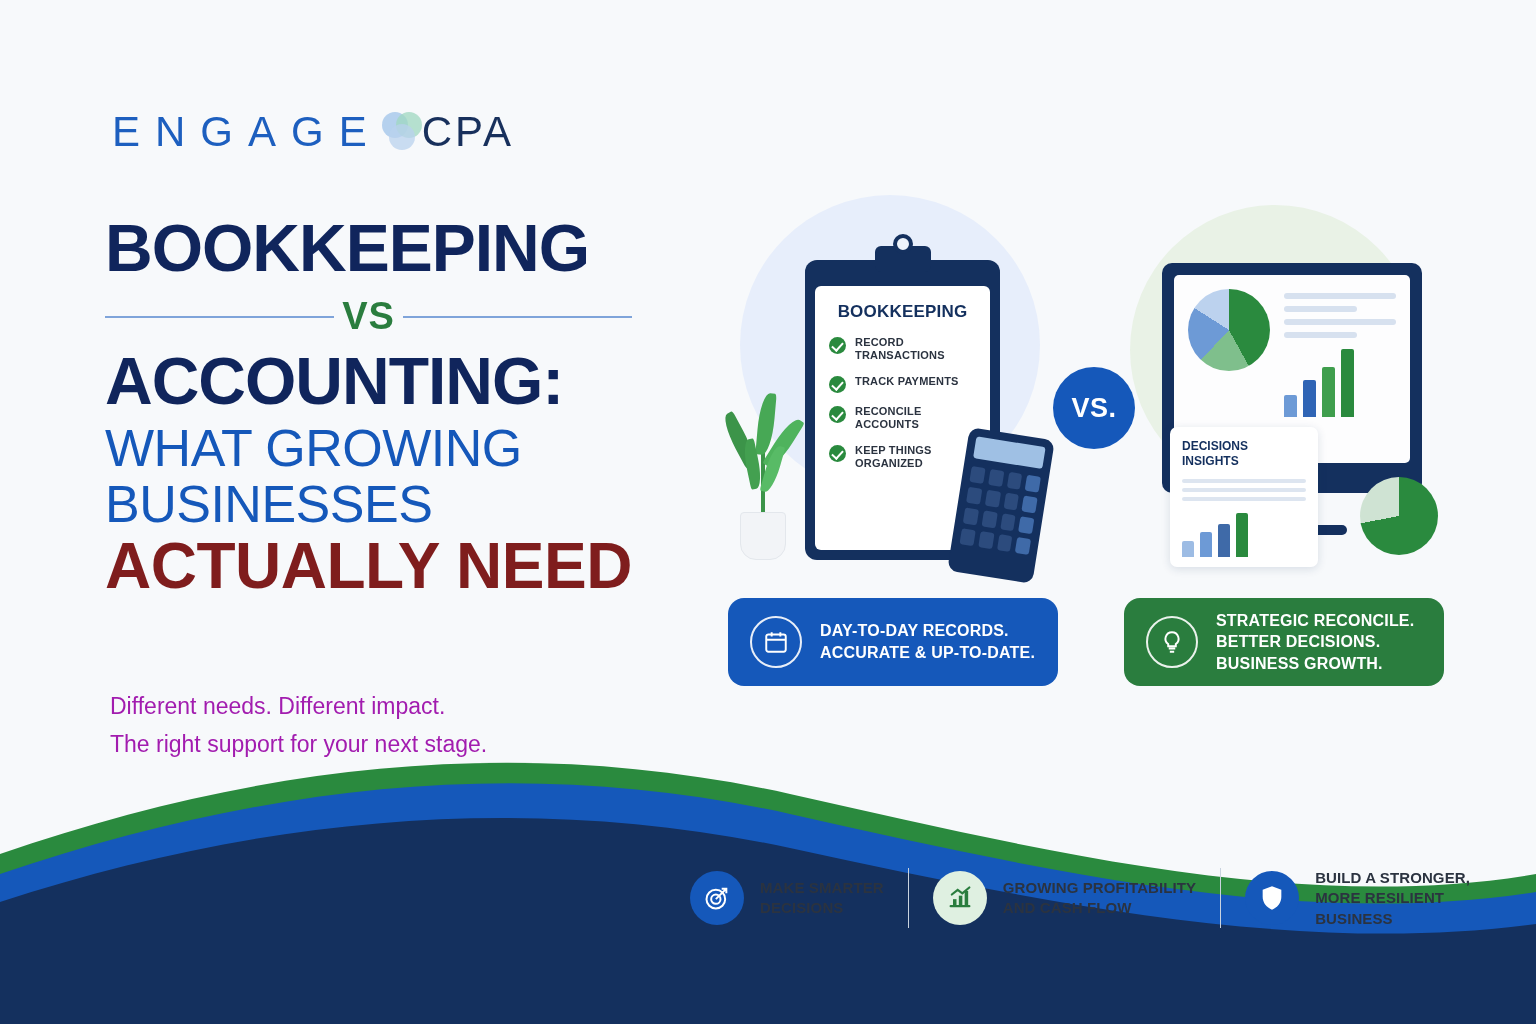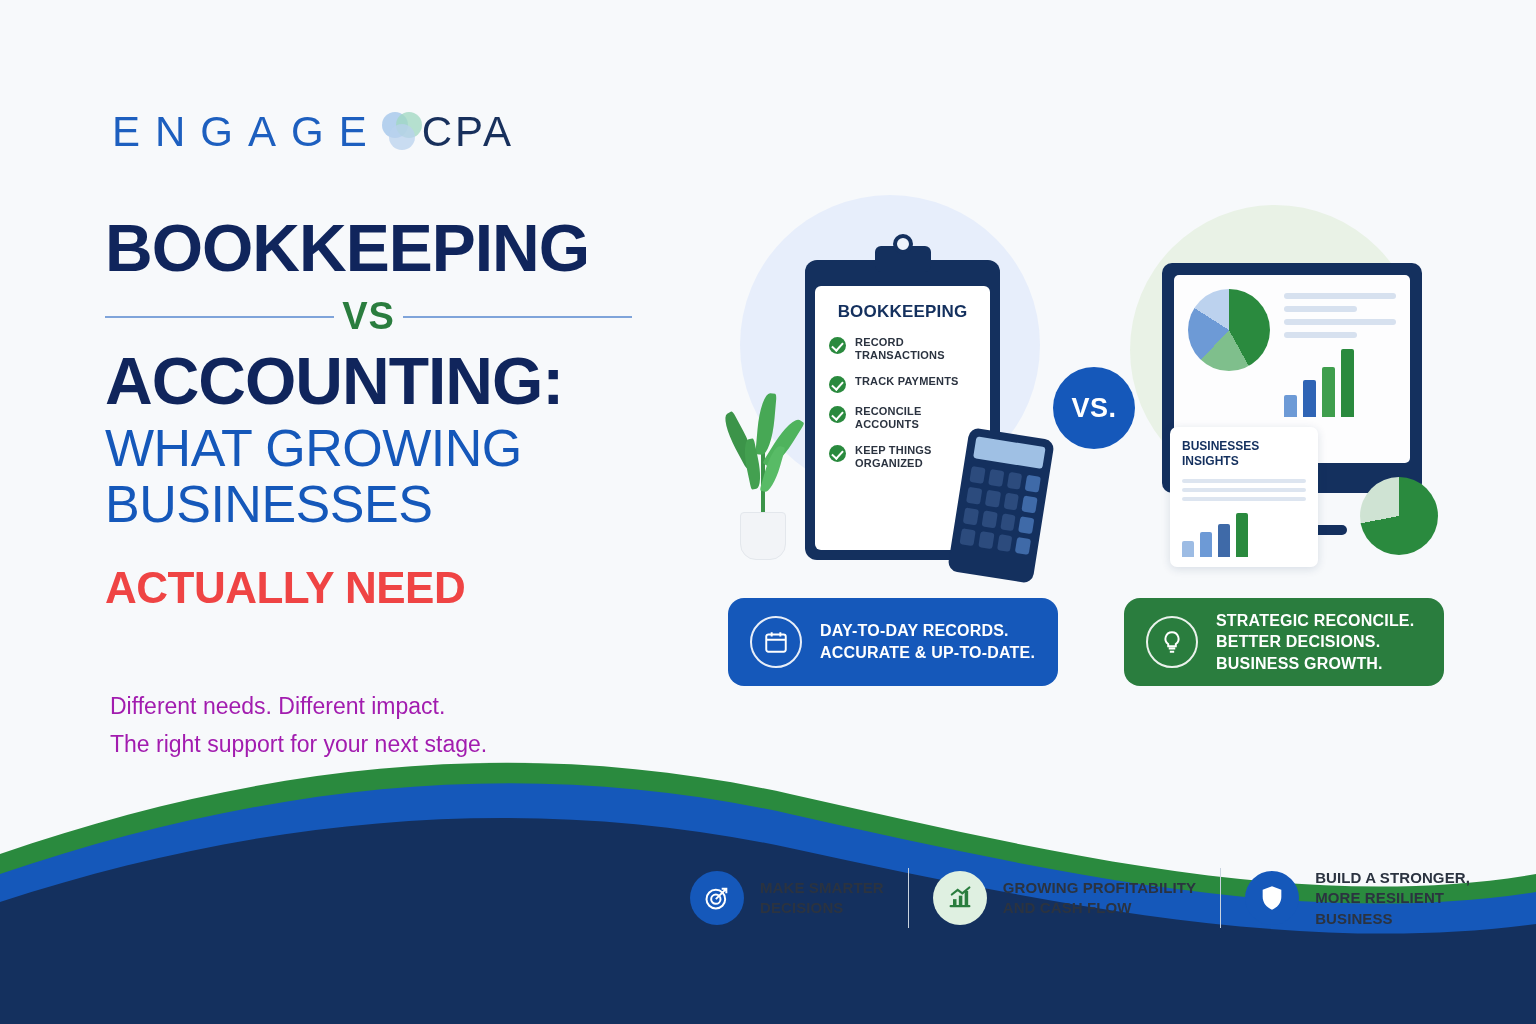--- a/index.html
+++ b/index.html
@@ -50,21 +50,21 @@
   .vs-row .rule { flex: 1; height: 2px; background: #1d5fbf; opacity: .55; }
   .vs-row .vs-text { font-size: 38px; font-weight: 700; color: #2a7d3e; letter-spacing: 1px; }
   .h-line2 {
     font-size: 66px; font-weight: 700; color: #10255c; letter-spacing: -1px; line-height: 1.0;
   }
   .h-line3 {
     font-size: 52px; font-weight: 400; color: #1558ba; line-height: 1.08; letter-spacing: -.5px;
     margin-top: 6px;
   }
   .h-line4 {
-    font-size: 44px; font-weight: 700; color: #ef4444; line-height: 1.08; letter-spacing: -.5px; margin-top: 32px;
+    font-size: 64px; font-weight: 700; color: #7f1d1d; line-height: 1.08; letter-spacing: -.5px;
   }
   #subcopy {
     position: absolute; left: 110px; top: 688px;
     font-size: 23px; color: #a21caf; line-height: 1.65; font-weight: 400;
   }
 
   
   #illus { position: absolute; left: 700px; top: 195px; width: 790px; height: 420px; }
   .blob {
     position: absolute; border-radius: 50%;
@@ -329,21 +329,21 @@
             <span class="b" style="height:70%;background:#3f9e4d"></span>
             <span class="b" style="height:95%;background:#2a8a3e"></span>
           </span>
         </span>
       </div>
       <div class="stand"></div>
       <div class="base"></div>
     </div>
 
     <div id="report">
-      <div class="r-title">BUSINESSES INSIGHTS</div>
+      <div class="r-title">DECISIONS INSIGHTS</div>
       <div class="r-lines">
         <span class="ln"></span>
           <span class="ln"></span>
           <span class="ln"></span>
       </div>
       <div class="r-bars">
         <span class="b" style="height:35%;background:#9dbce4"></span>
         <span class="b" style="height:55%;background:#6d9ad6"></span>
         <span class="b" style="height:72%;background:#3f6aa8"></span>
         <span class="b" style="height:95%;background:#2a8a3e"></span>

